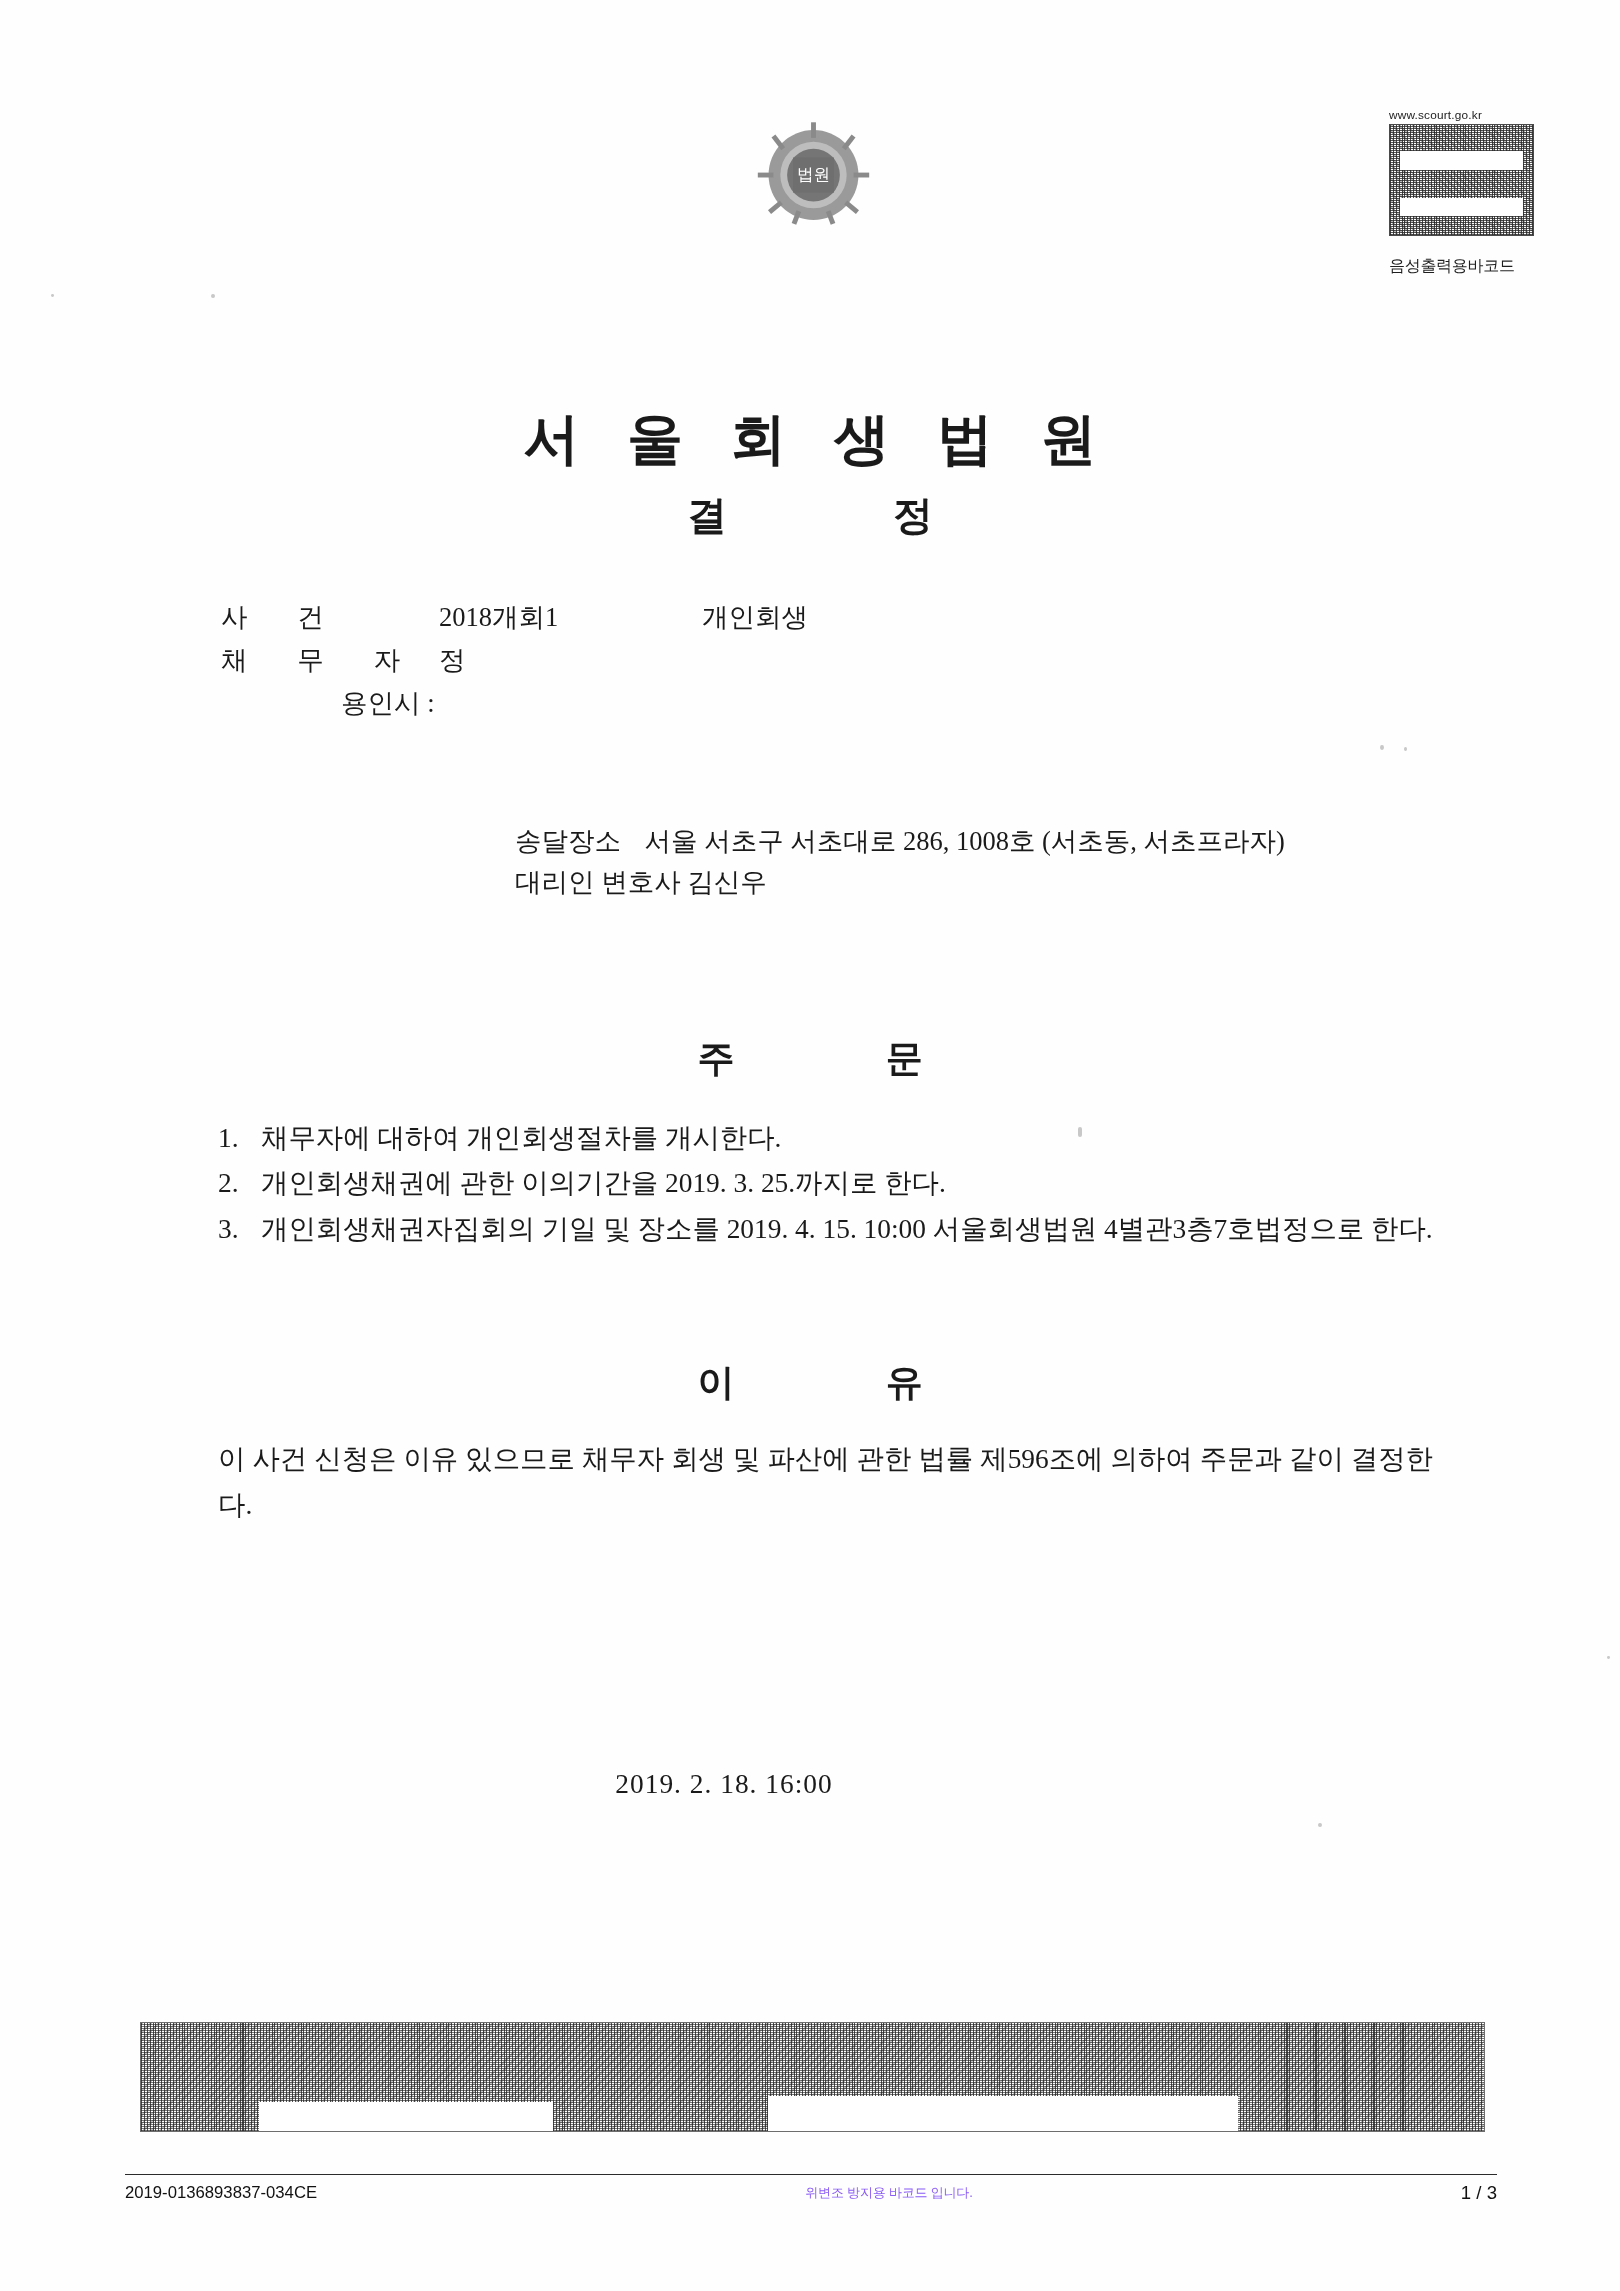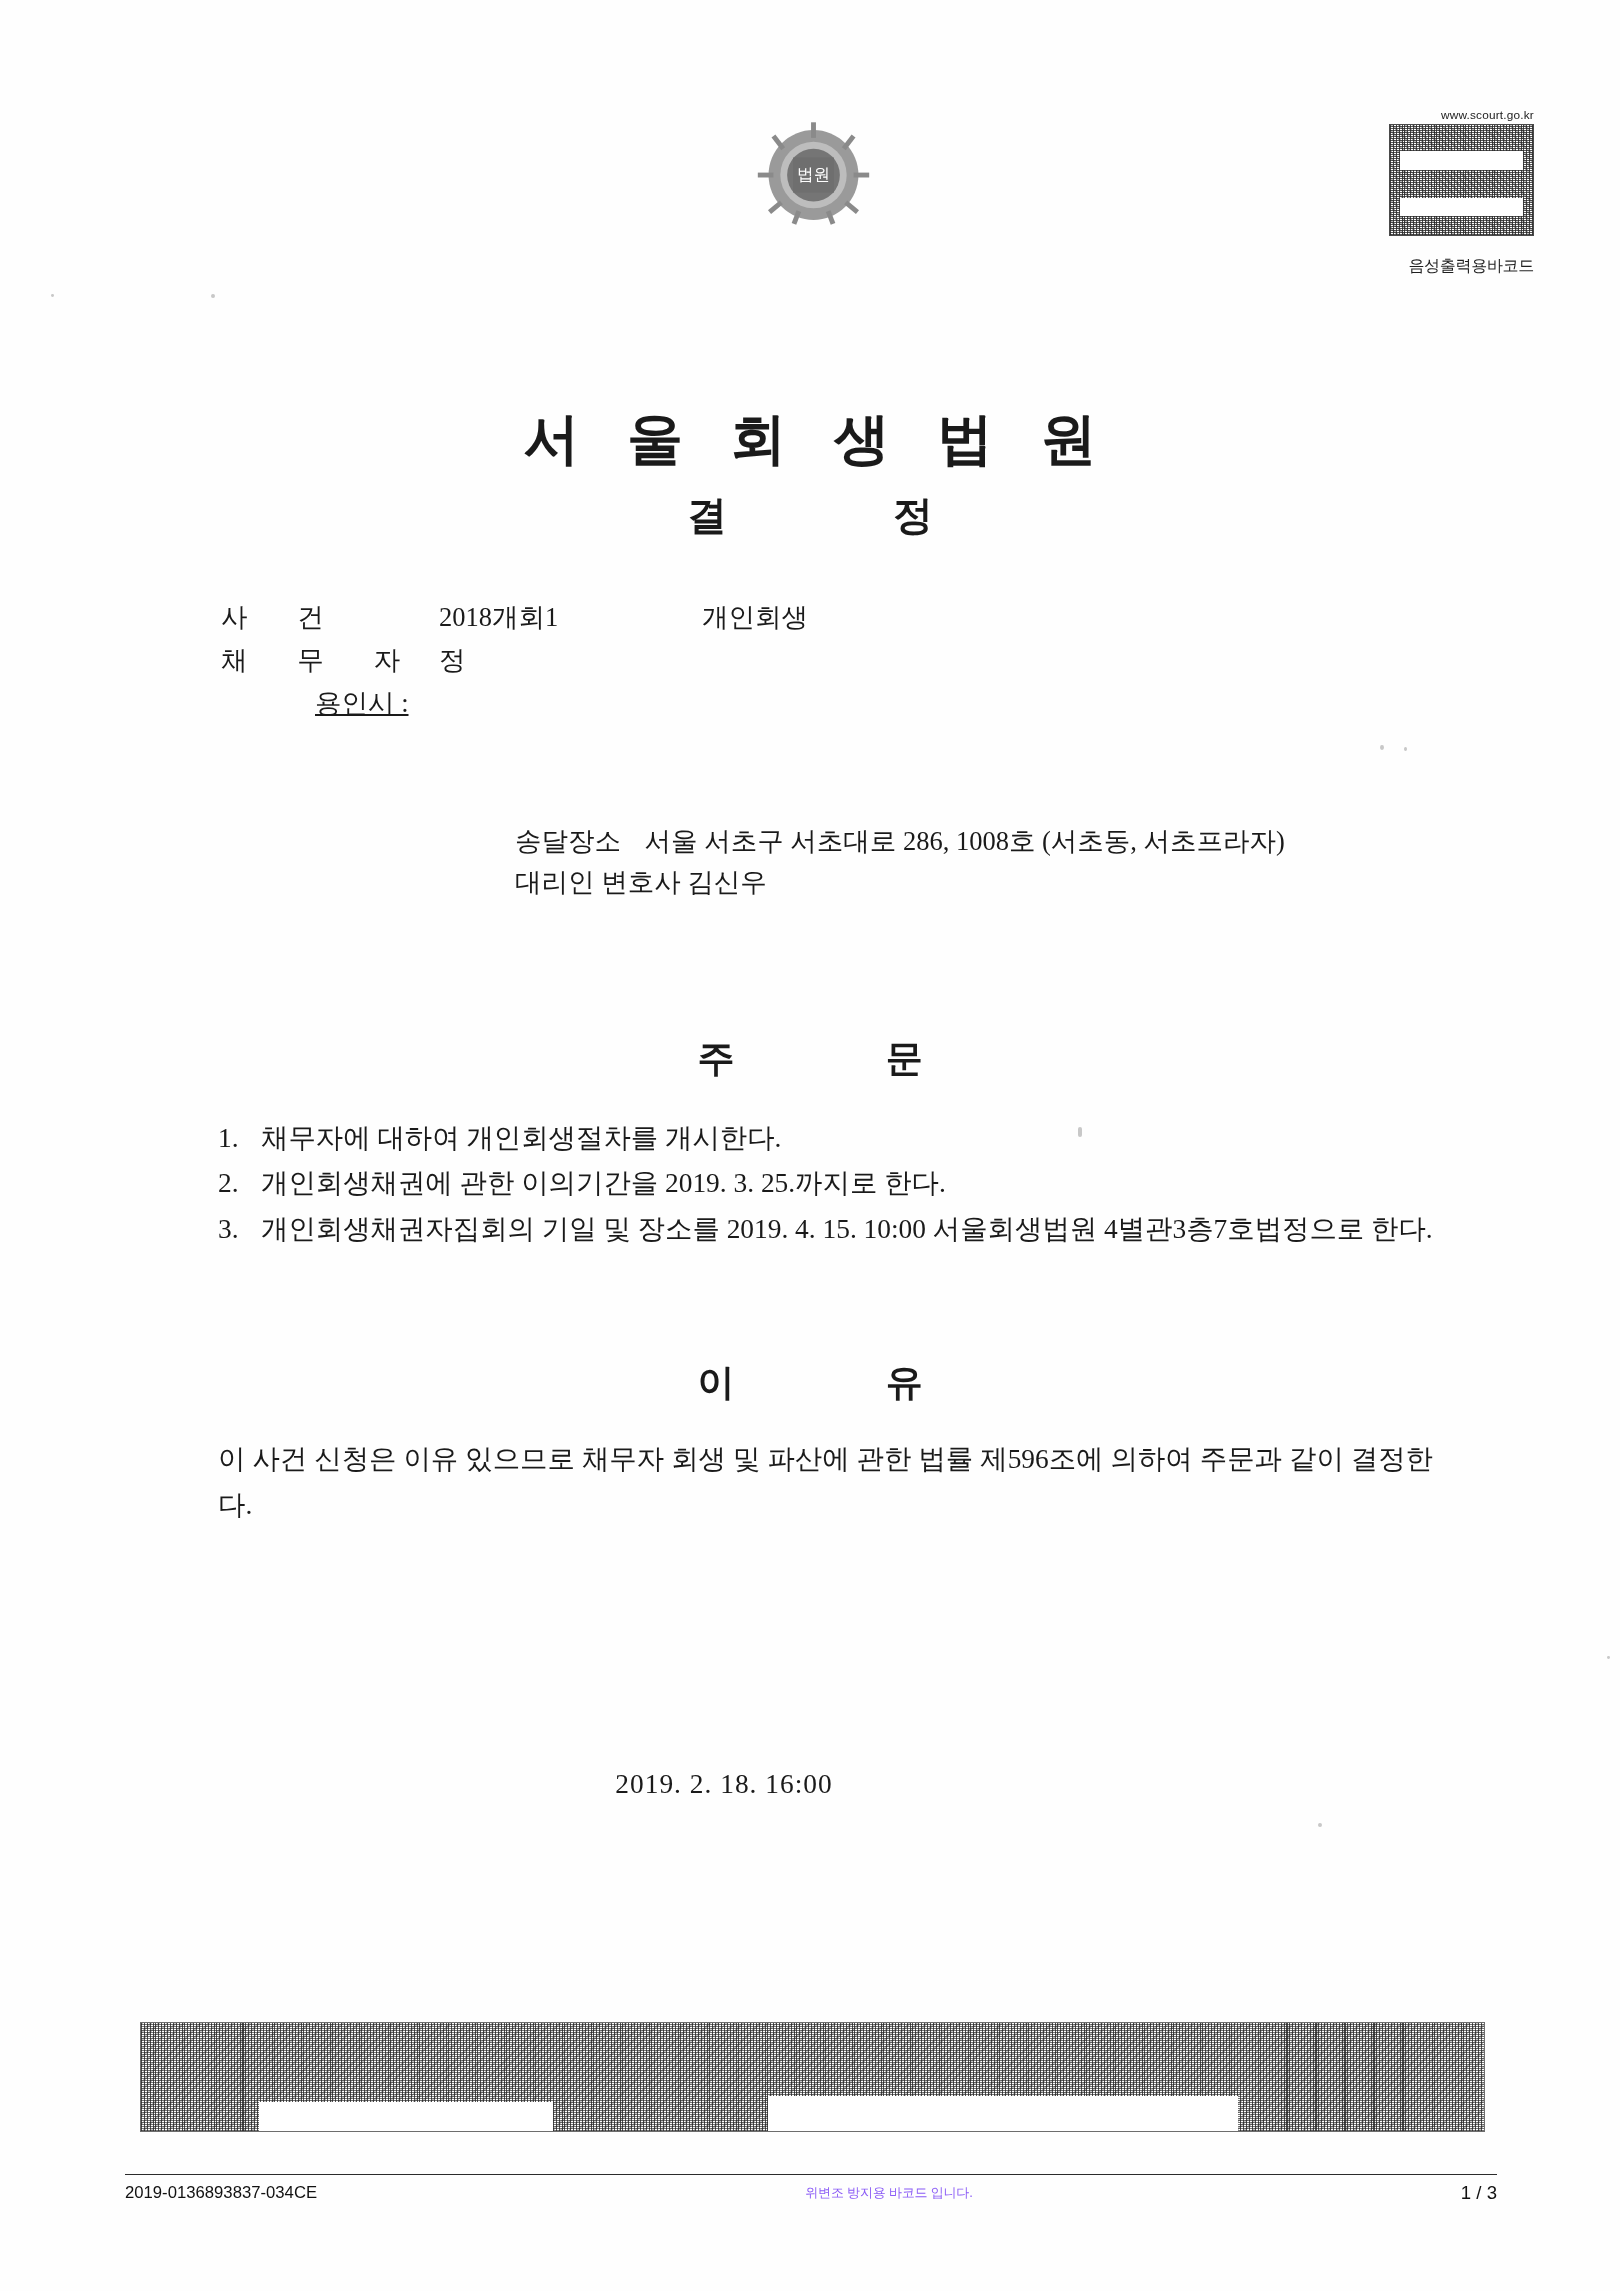--- a/index.html
+++ b/index.html
@@ -33,21 +33,21 @@
     height: 118px;
   }
   .emblem svg { display: block; }
 
   .barcode-box {
     position: absolute;
     top: 108px;
     right: 86px;
     width: 145px;
     height: 157px;
-    text-align: right;
+    text-align: left;
   }
   .barcode-url {
     font-family: "Liberation Sans", sans-serif;
     font-size: 11.8px;
     letter-spacing: 0.2px;
     color: #222;
     margin-bottom: 2px;
   }
   .barcode-img {
     width: 143px;
@@ -117,22 +117,21 @@
     letter-spacing: 21.6px;
   }
   .field-value {
     flex: 1 1 auto;
   }
   .case-no {
     display: inline-block;
     width: 263px;
   }
   .sub-line {
-    margin-left: 94px;
-    text-decoration: underline;
+    margin-left: 120px;
   }
 
   .address-block {
     position: absolute;
     top: 821px;
     left: 515px;
     width: 912px;
     font-size: 26.5px;
     line-height: 1.56;
   }

